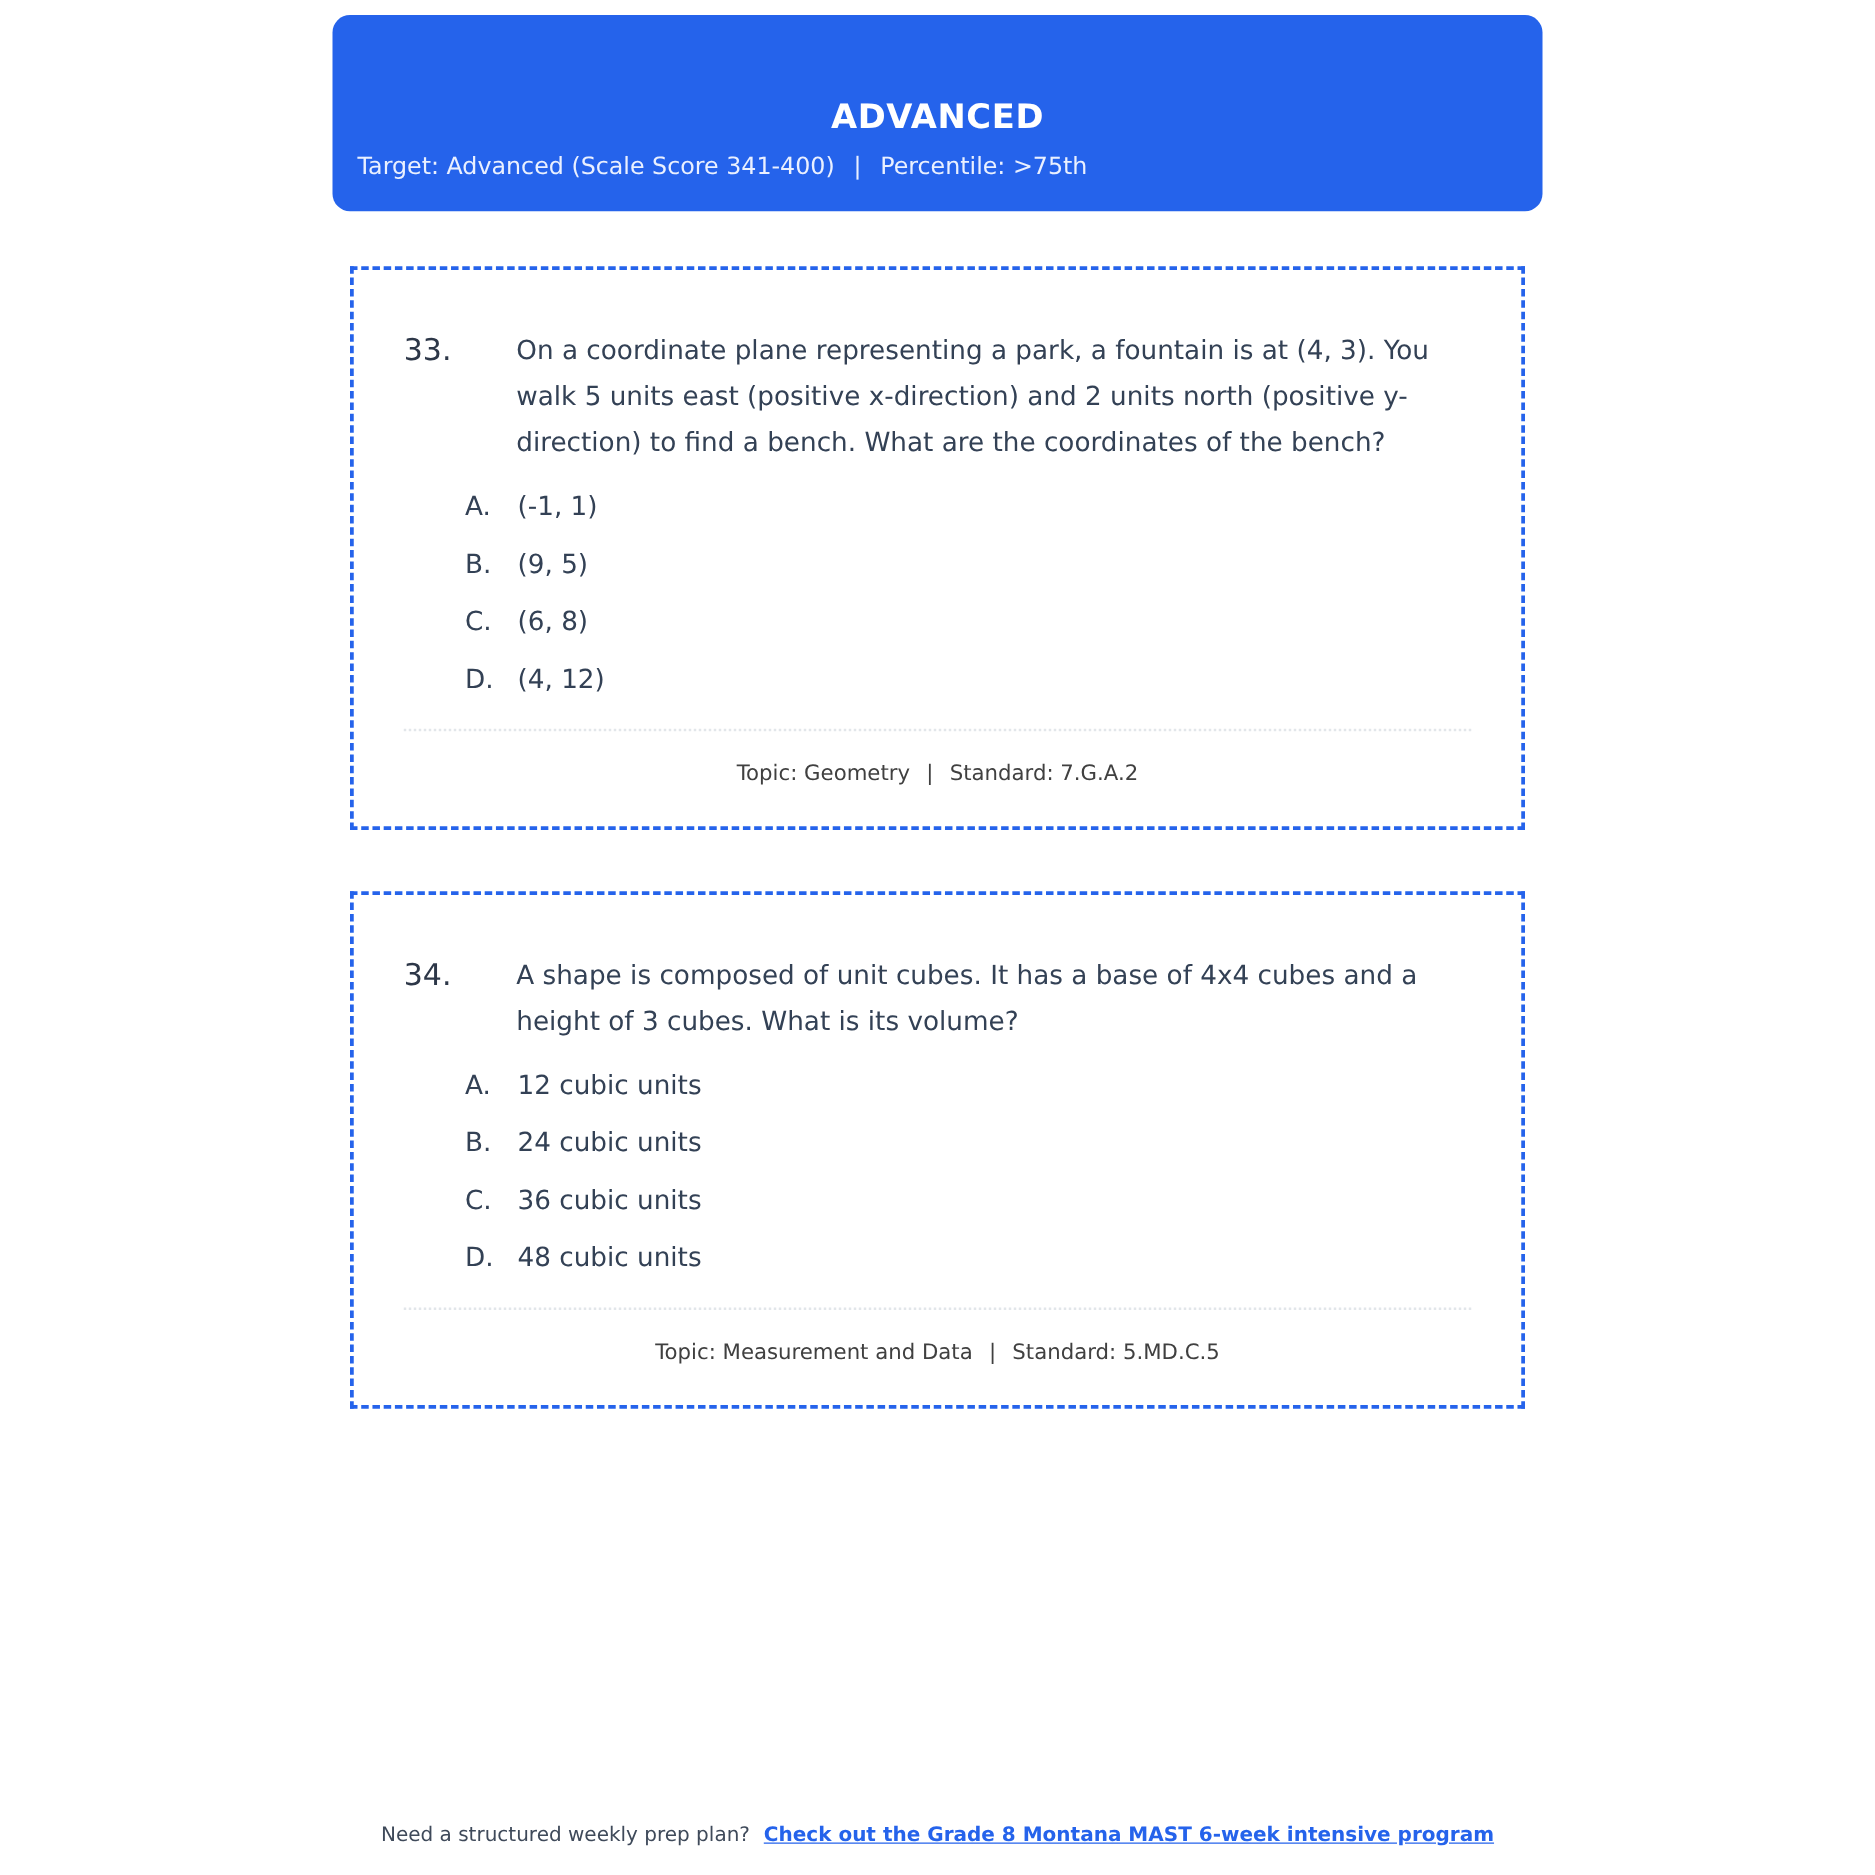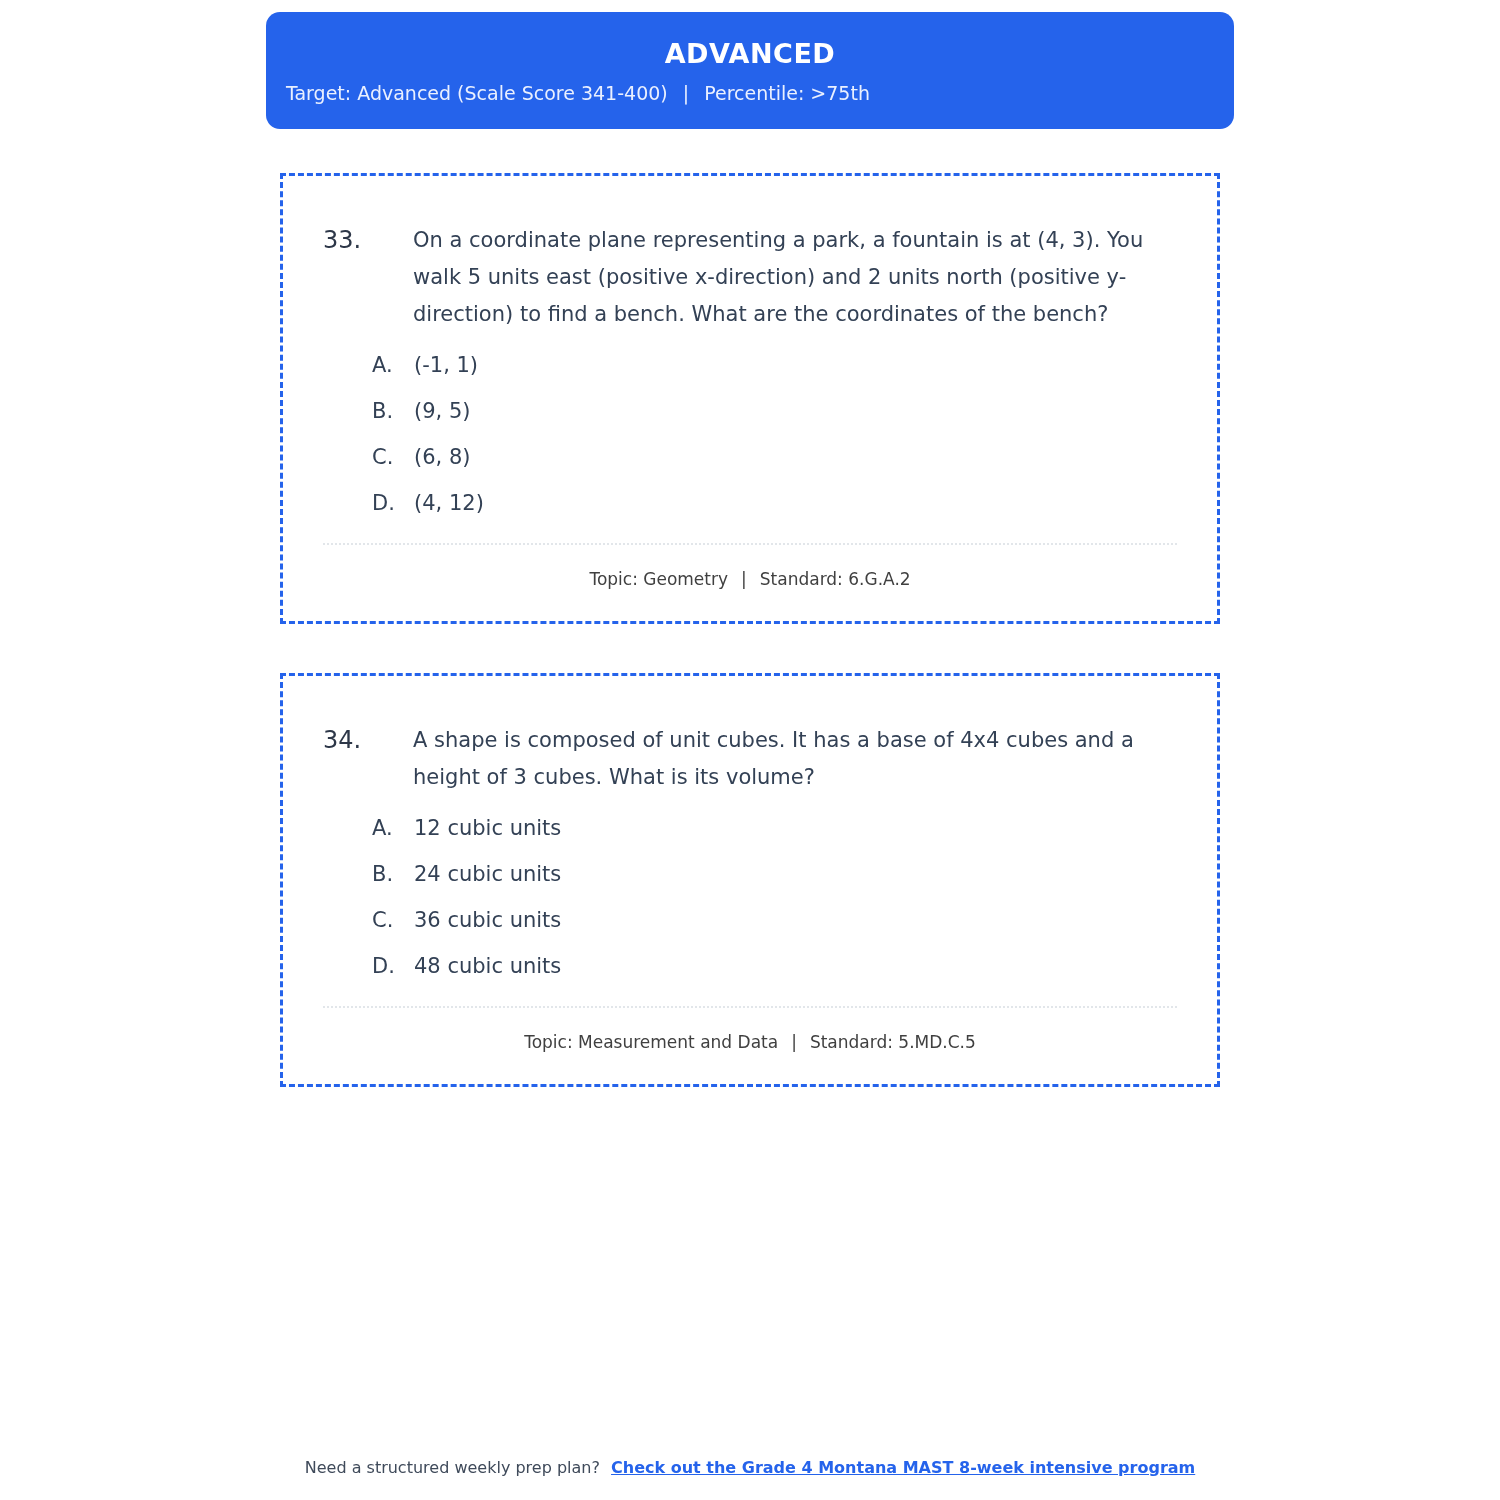--- a/index.html
+++ b/index.html
@@ -20,20 +20,21 @@
     background: #2563eb;
     border-radius: 14px;
     color: #ffffff;
     text-align: center;
     padding: 26px 20px 25px;
   }
   .banner-title {
     font-size: 27px;
     font-weight: bold;
     letter-spacing: 0.5px;
+    margin-top: 40px;
   }
   .banner-subtitle {
     margin-top: 13px;
     font-size: 19px;
     color: #eaf0ff;
     display: flex;
     justify-content: flex-start;
     gap: 15px;
   }
   
@@ -138,21 +139,21 @@
       </div>
       <div class="option">
         <span class="opt-letter">D.</span>
         <span>(4, 12)</span>
       </div>
     </div>
     <hr class="separator">
     <div class="topic-line">
       <span>Topic: Geometry</span>
       <span>|</span>
-      <span>Standard: 6.G.A.2</span>
+      <span>Standard: 7.G.A.2</span>
     </div>
   </div>
 
   <div class="card">
     <div class="q-row">
       <div class="q-number">34.</div>
       <div class="q-text">A shape is composed of unit cubes. It has a base of 4x4 cubes and a height of 3 cubes. What is its volume?</div>
     </div>
     <div class="options">
       <div class="option">
@@ -177,14 +178,14 @@
       <span>Topic: Measurement and Data</span>
       <span>|</span>
       <span>Standard: 5.MD.C.5</span>
     </div>
   </div>
 
 </div>
 
 <div class="footer">
   <span>Need a structured weekly prep plan?</span>
-  <a class="footer-link">Check out the Grade 4 Montana MAST 8-week intensive program</a>
+  <a class="footer-link">Check out the Grade 8 Montana MAST 6-week intensive program</a>
 </div>
 
 </body></html>

